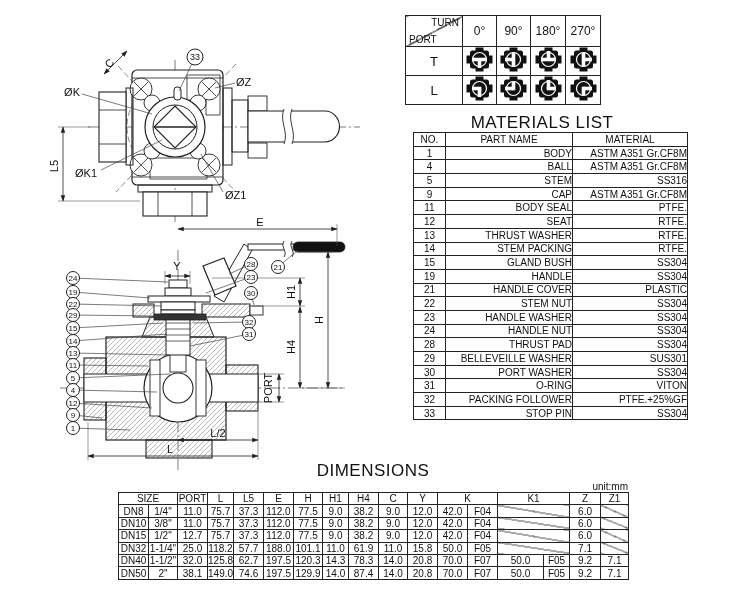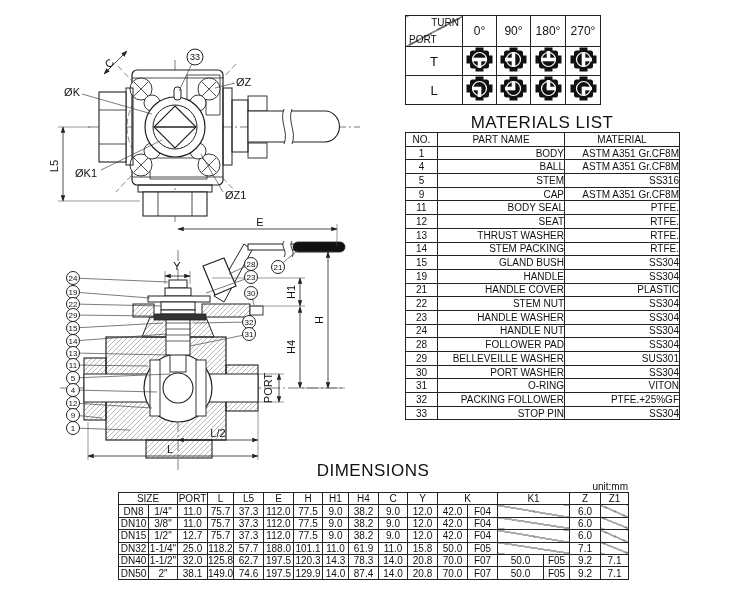--- a/index.html
+++ b/index.html
@@ -12,21 +12,21 @@
   
   #turnTable{width:195px;font-size:12px;}
   #turnTable .corner{position:relative;height:30px;
         background:linear-gradient(to bottom right,transparent calc(50% - .6px),#222 calc(50% - .6px),#222 calc(50% + .6px),transparent calc(50% + .6px));}
   #turnTable .corner .t1{position:absolute;top:1px;right:3px;font-size:10px;}
   #turnTable .corner .t2{position:absolute;bottom:1px;left:3px;font-size:10px;}
   #turnTable td.pl{font-size:13px;}
   #turnTable td.icell{height:28px;}
   
   #matTitle{width:274px;text-align:center;font-size:17px;letter-spacing:.5px;}
-  #matTable{width:274px;font-size:10px;}
+  #matTable{width:274px;font-size:10px;margin-left:8px;}
   #matTable tr{height:13.7px;}
   #matTable td.c2,#matTable td.c3{text-align:right;padding-left:4px;}
   
   #dimTitle{width:510px;text-align:center;font-size:17px;letter-spacing:.5px;}
   #dimUnit{width:510px;text-align:right;font-size:10px;}
   #dimTable{width:510px;font-size:10px;}
   #dimTable tr{height:12.4px;margin-left:12px;}
   td.diag{background:linear-gradient(to top right,transparent calc(50% - .5px),#555 calc(50% - .5px),#555 calc(50% + .5px),transparent calc(50% + .5px));}
   svg text{font-family:"Liberation Sans",sans-serif;fill:#111;}
   .lbltxt{font-size:11px;}
@@ -497,21 +497,21 @@
           <td class="c2">HANDLE WASHER</td>
           <td class="c3">SS304</td>
         </tr>
         <tr>
           <td class="c1">24</td>
           <td class="c2">HANDLE NUT</td>
           <td class="c3">SS304</td>
         </tr>
         <tr>
           <td class="c1">28</td>
-          <td class="c2">FOLLOWER PAD</td>
+          <td class="c2">THRUST PAD</td>
           <td class="c3">SS304</td>
         </tr>
         <tr>
           <td class="c1">29</td>
           <td class="c2">BELLEVEILLE WASHER</td>
           <td class="c3">SUS301</td>
         </tr>
         <tr>
           <td class="c1">30</td>
           <td class="c2">PORT WASHER</td>

